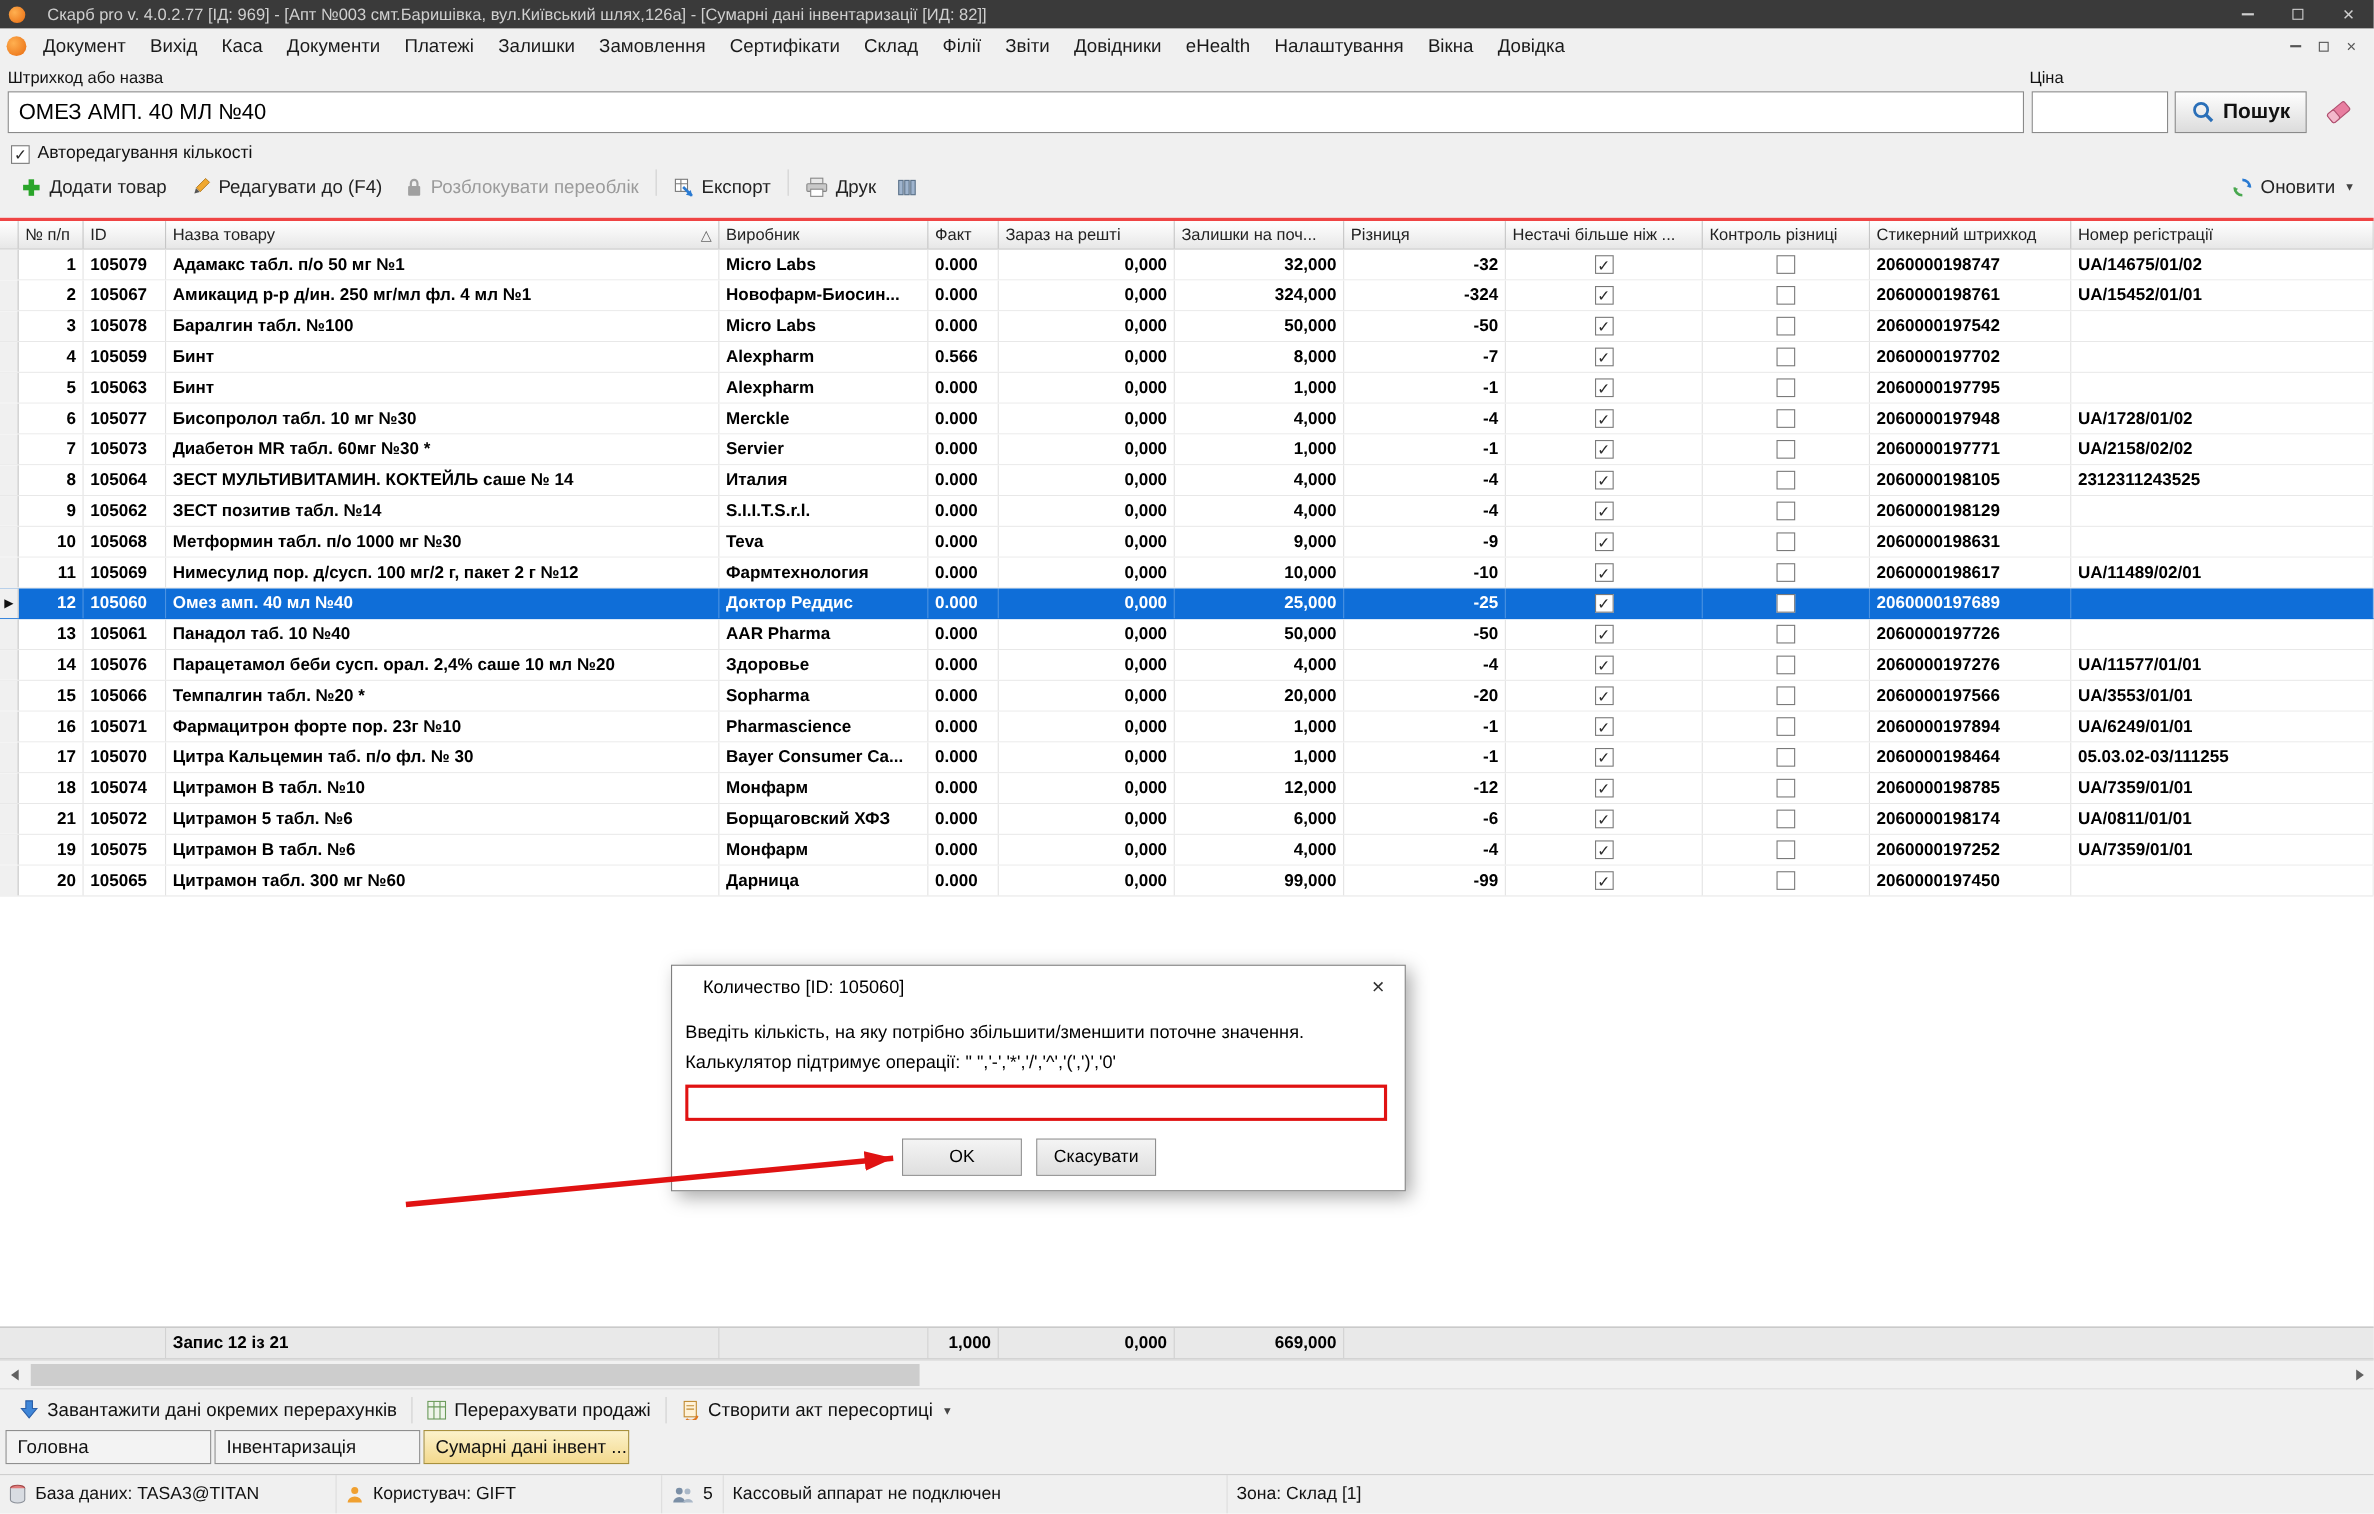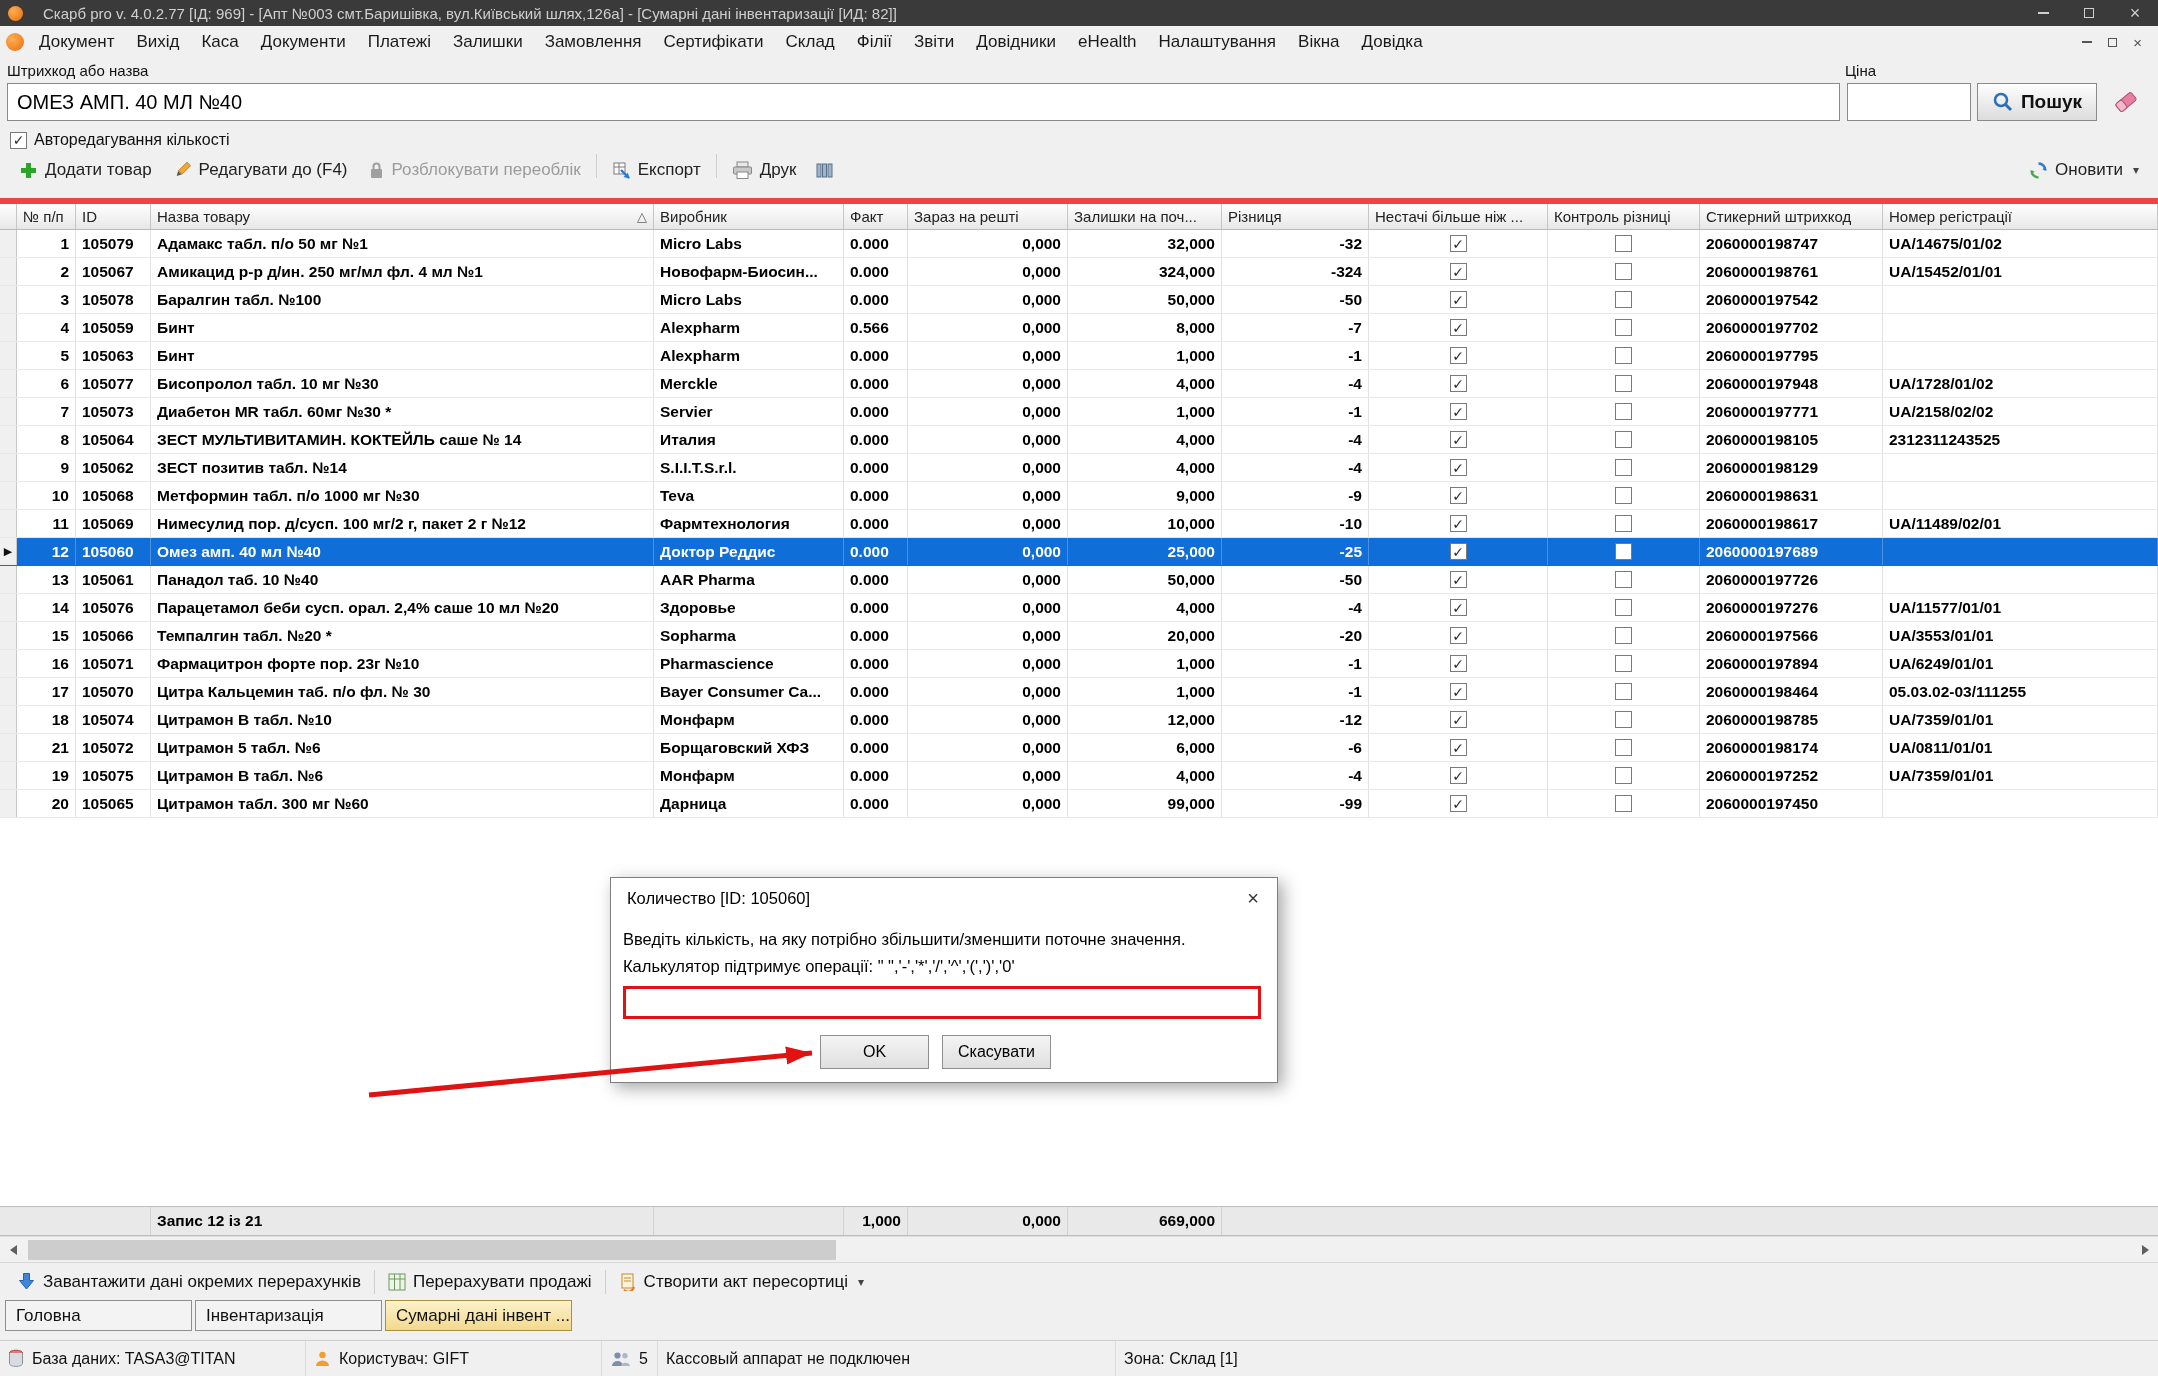--- a/index.html
+++ b/index.html
@@ -46,21 +46,21 @@
 
   
   .toolbar{flex:0 0 44px;display:flex;align-items:flex-start;font-size:17px;color:#222;padding:0 10px;gap:2px;background:#f0f0f0;}
   .tb-item{display:flex;align-items:center;gap:7px;padding:0 9px;height:32px;white-space:nowrap;}
   .tb-item.disabled{color:#9b9b9b;}
   .tb-sep{width:1px;height:24px;background:#cfcfcf;margin:0 4px;}
   .tb-spacer{flex:1;}
   .caret{font-size:12px;color:#444;margin-left:3px;}
 
   
-  .grid{flex:1;display:flex;flex-direction:column;background:#fff;overflow:hidden;border-top:6px solid #ef4444;align-items:flex-end;}
+  .grid{flex:1;display:flex;flex-direction:column;background:#fff;overflow:hidden;border-top:3px solid #ef4444;align-items:flex-end;}
   .grid-header{flex:0 0 26px;display:flex;background:linear-gradient(#ffffff,#e7e7e7);border-bottom:1px solid #b9b9b9;font-size:15px;color:#222;}
   .hcell{display:flex;align-items:center;padding:0 6px;border-right:1px solid #c6c6c6;white-space:nowrap;overflow:hidden;}
   .hcell .sort{margin-left:auto;font-size:13px;color:#666;}
   .grid-body{flex:0 0 auto;}
   .grid-row{display:flex;height:28px;background:#fff;border-bottom:1px solid #e8e8e8;font-size:15.5px;font-weight:bold;color:#000;}
   .cell{display:flex;align-items:center;padding:0 6px;border-right:1px solid #e3e3e3;white-space:nowrap;overflow:hidden;}
   .cell.right{justify-content:flex-end;}
   .cell.center{justify-content:center;}
   .cell.marker{background:#f0f0f0;border-right:1px solid #c8c8c8;padding:0;justify-content:center;font-size:11px;color:#111;}
   .grid-row.selected{background:#0f6ed8;color:#fff;border-bottom-color:#0f6ed8;}
@@ -108,21 +108,21 @@
   .tab{flex:0 0 187px;height:31px;border:1px solid #8f8f8f;background:#f3f3f3;display:flex;align-items:center;padding:0 10px;margin-right:3px;font-size:17px;white-space:nowrap;overflow:hidden;color:#111;}
   .tab.active{background:linear-gradient(#fcf2cb,#f3d98d);border-color:#a8913e;}
 
   
   .statusbar{flex:0 0 36px;display:flex;align-items:center;background:#f0f0f0;border-top:1px solid #cfcfcf;font-size:16px;color:#111;}
   .sb-seg{display:flex;align-items:center;gap:8px;padding-left:8px;height:100%;border-right:1px solid #dddddd;white-space:nowrap;}
   .sb-seg.grow{flex:1;border-right:none;}
 
   
   .dialog{position:absolute;left:610px;top:877px;width:668px;height:206px;background:#fff;border:1px solid #7f7f7f;box-shadow:5px 5px 16px rgba(0,0,0,.35);z-index:50;}
-  .dialog-titlebar{height:40px;display:flex;align-items:center;padding-left:16px;}
+  .dialog-titlebar{height:40px;display:flex;align-items:center;padding-left:28px;}
   .dialog-title{font-size:16.5px;color:#000;}
   .dialog-close{margin-left:auto;width:48px;height:40px;display:flex;align-items:center;justify-content:center;font-size:20px;color:#333;}
   .dialog-line1{margin:12px 12px 0;font-size:16.5px;color:#000;}
   .dialog-line2{margin:8px 12px 0;font-size:16.5px;color:#000;}
   .dialog-input-wrap{margin:10px 16px 0 12px;border:3px solid #e01212;height:33px;background:#fff;}
   .dialog-input{width:100%;height:100%;border:none;outline:none;font-size:18px;padding:0 6px;font-family:inherit;}
   .dialog-btn{position:absolute;top:157px;width:109px;height:34px;font-size:16px;font-family:inherit;background:linear-gradient(#f4f4f4,#dfdfdf);border:1px solid #8f8f8f;color:#000;}
   .dialog-btn.ok{left:209px;}
   .dialog-btn.cancel{left:331px;}
 

